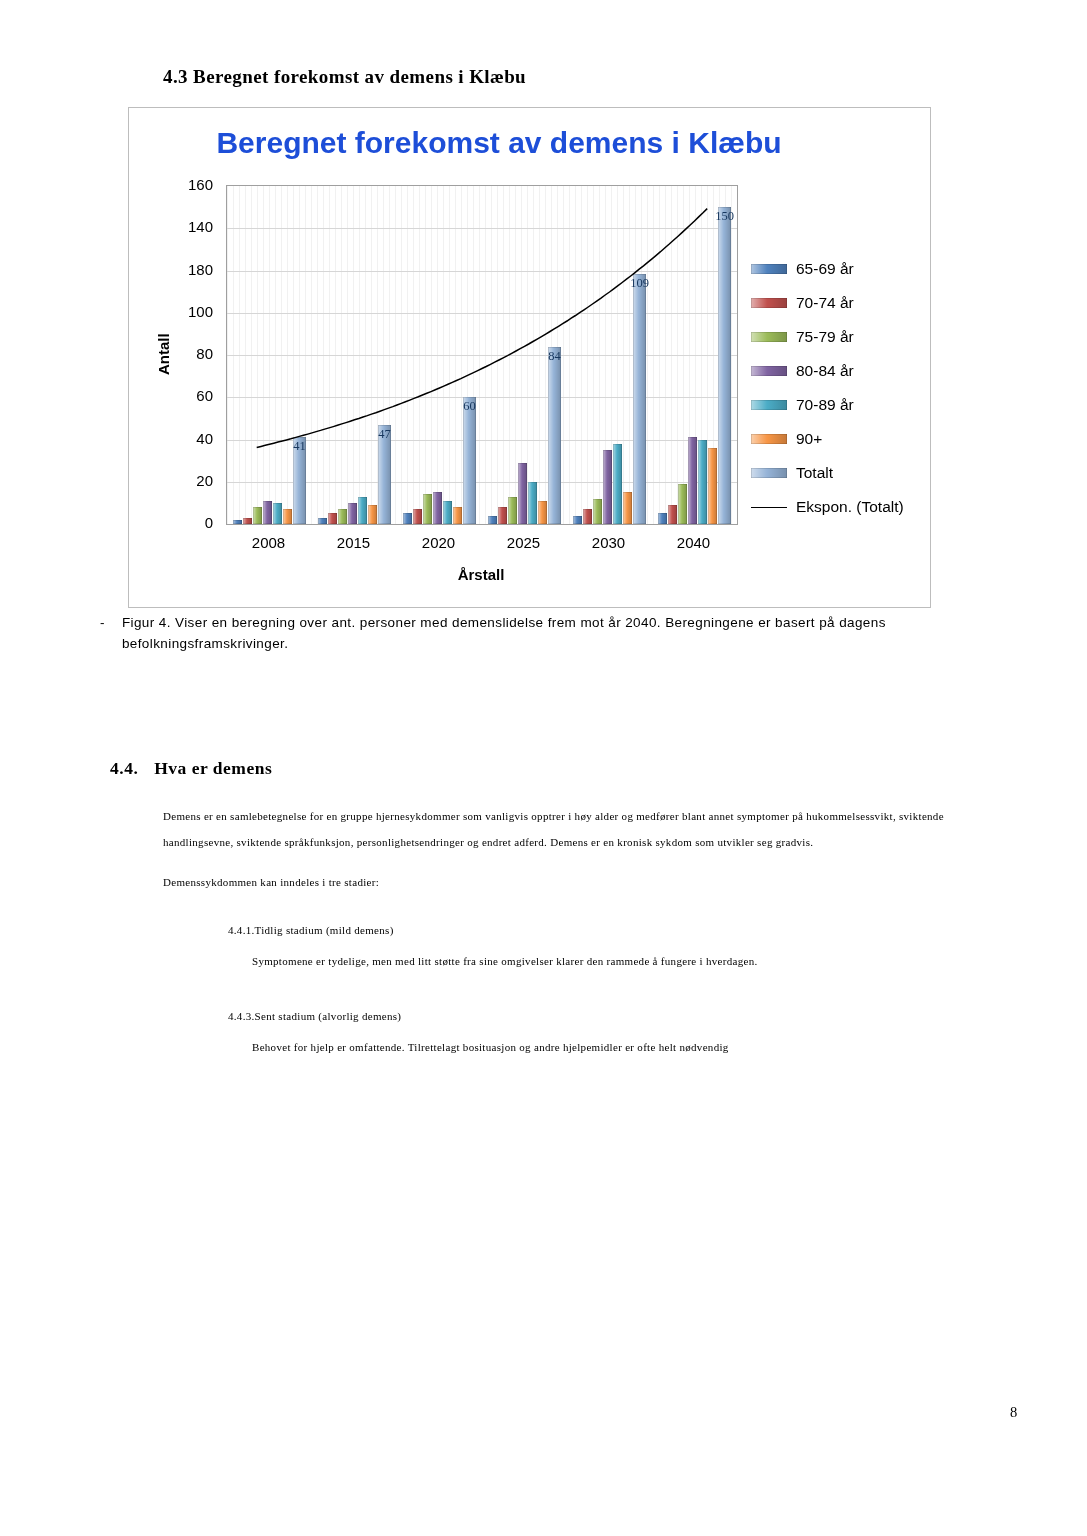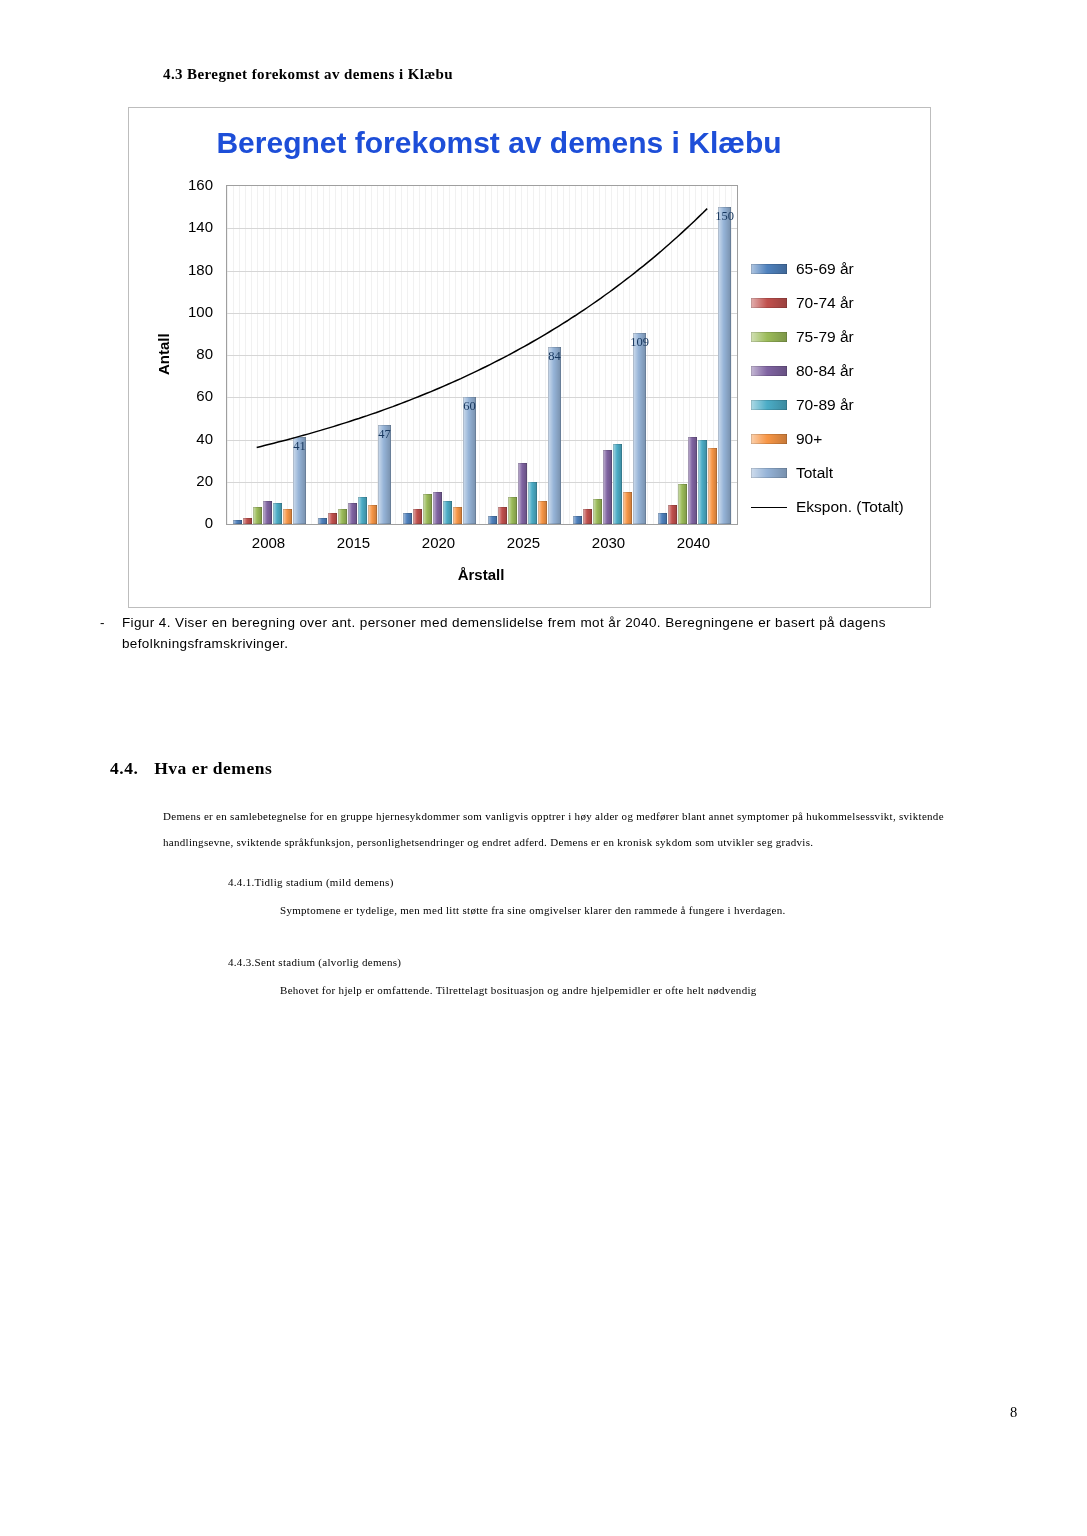--- a/index.html
+++ b/index.html
@@ -4,21 +4,21 @@
 <style>
   html,body { margin:0; padding:0; background:#fff; }
   .page {
     position:relative; width:1087px; height:1536px; background:#ffffff;
     font-family:"Liberation Serif", serif; color:#000; overflow:hidden;
   }
 
   
   .h-section {
     position:absolute; left:163px; top:66px;
-    font-weight:bold; font-size:15px; letter-spacing:0.4px;
+    font-weight:bold; font-size:19px; letter-spacing:0.4px;
   }
 
   
   .chart-frame {
     position:absolute; left:128px; top:107px; width:801px; height:499px;
     background:#fff; border:1px solid #bdbdbd;
     font-family:"Liberation Sans", sans-serif;
   }
   .chart-title {
     position:absolute; left:0; top:18px; width:740px; text-align:center;
@@ -91,21 +91,21 @@
 
   .text-col {
     position:absolute; left:163px; top:803px; width:792px;
     font-size:11px; letter-spacing:0.3px; line-height:26px;
   }
   .para { margin:0 0 14px 0; }
   .para.intro { margin-bottom:22px; }
 
   .stage { margin-bottom:27px; }
   .stage-heading { margin-left:65px; margin-bottom:4px; }
-  .stage-body { margin-left:117px; width:712px; line-height:23px; }
+  .stage-body { margin-left:89px; width:712px; line-height:29px; }
 
   .page-num { position:absolute; left:1010px; top:1404px; font-size:14.5px; }
 </style>
 </head>
 <body>
 
 <div class="page">
 
   <div class="h-section">4.3 Beregnet forekomst av demens i Klæbu</div>
 
@@ -169,21 +169,21 @@
               <span class="total-label">84</span>
             </div>
           </div>
           <div class="bar-group">
             <div class="bar" style="height: 8.5px; background-color: rgb(79, 129, 189);"></div>
             <div class="bar" style="height: 14.8px; background-color: rgb(192, 80, 77);"></div>
             <div class="bar" style="height: 25.3px; background-color: rgb(155, 187, 89);"></div>
             <div class="bar" style="height: 73.9px; background-color: rgb(128, 100, 162);"></div>
             <div class="bar" style="height: 80.3px; background-color: rgb(75, 172, 198);"></div>
             <div class="bar" style="height: 31.7px; background-color: rgb(247, 150, 70);"></div>
-            <div class="bar total" style="height: 191px; background-color: rgb(149, 179, 215);">
+            <div class="bar total" style="height: 250px; background-color: rgb(149, 179, 215);">
               <span class="total-label">109</span>
             </div>
           </div>
           <div class="bar-group">
             <div class="bar" style="height: 10.6px; background-color: rgb(79, 129, 189);"></div>
             <div class="bar" style="height: 19px; background-color: rgb(192, 80, 77);"></div>
             <div class="bar" style="height: 40.1px; background-color: rgb(155, 187, 89);"></div>
             <div class="bar" style="height: 86.6px; background-color: rgb(128, 100, 162);"></div>
             <div class="bar" style="height: 84.5px; background-color: rgb(75, 172, 198);"></div>
             <div class="bar" style="height: 76px; background-color: rgb(247, 150, 70);"></div>
@@ -252,20 +252,21 @@
     <span class="dash">-</span>
     <span class="caption">Figur 4. Viser en beregning over ant. personer med demenslidelse frem mot år 2040. Beregningene er basert på dagens befolkningsframskrivinger.</span>
   </div>
 
   <div class="h-44">
     <span>4.4.</span><span class="h-44-title">Hva er demens</span>
   </div>
 
   <div class="text-col">
     <p class="para">Demens er en samlebetegnelse for en gruppe hjernesykdommer som vanligvis opptrer i høy alder og medfører blant annet symptomer på hukommelsessvikt, sviktende handlingsevne, sviktende språkfunksjon, personlighetsendringer og endret adferd. Demens er en kronisk sykdom som utvikler seg gradvis.</p>
+    <p class="para intro">Demenssykdommen kan inndeles i tre stadier:</p>
     <div class="stages">
         <div class="stage">
           <div class="stage-heading">4.4.1.Tidlig stadium (mild demens)</div>
           <div class="stage-body">Symptomene er tydelige, men med litt støtte fra sine omgivelser klarer den rammede å fungere i hverdagen.</div>
         </div>
         <div class="stage">
           <div class="stage-heading">4.4.3.Sent stadium (alvorlig demens)</div>
           <div class="stage-body">Behovet for hjelp er omfattende. Tilrettelagt bosituasjon og andre hjelpemidler er ofte helt nødvendig</div>
         </div>
       </div>

